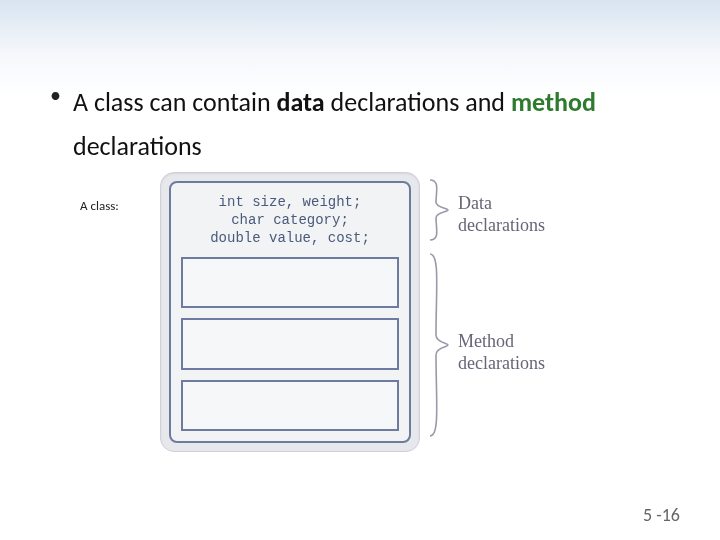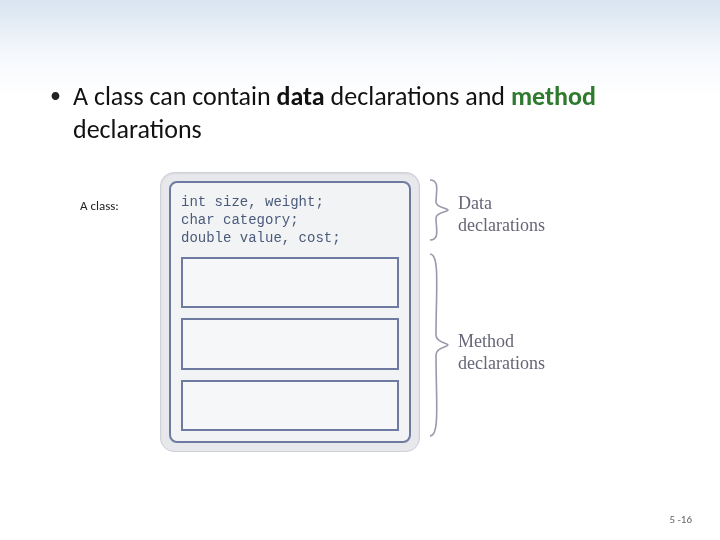--- a/index.html
+++ b/index.html
@@ -27,21 +27,21 @@
   }
   .bullet-dot {
     font-size: 22px;
     color: #222;
     margin-right: 12px;
     line-height: 32px;
   }
   .bullet-text {
     font-size: 26px;
     color: #111;
-    line-height: 33px;
+    line-height: 44px;
   }
   .bullet-text b {
     font-weight: 700;
   }
   .green-bold {
     font-weight: 700;
     color: #2e7a2e;
   }
   .class-label {
     position: absolute;
@@ -66,20 +66,21 @@
   .class-box {
     width: 100%;
     height: 100%;
     background: #f2f3f5;
     border: 2px solid #6f7aa0;
     border-radius: 8px;
     box-sizing: border-box;
     padding: 8px 10px 10px 10px;
     display: flex;
     flex-direction: column;
+    text-align: center;
   }
   .data-decl {
     font-family: "Courier New", monospace;
     font-size: 14px;
     color: #4a5a7a;
     line-height: 18px;
     margin: 2px 0 10px 0;
     white-space: pre;
   }
   .method-box {
@@ -98,23 +99,23 @@
   .brace svg { display: block; }
   .anno {
     position: absolute;
     font-family: Georgia, 'Times New Roman', serif;
     font-size: 18px;
     color: #667;
     line-height: 22px;
   }
   .page-num {
     position: absolute;
-    right: 28px;
+    right: 40px;
     bottom: 14px;
-    font-size: 11px;
+    font-size: 18px;
     color: #666;
   }
 </style>
 </head>
 <body>
 
 <div class="slide">
 
   <div class="bullet-row">
     <span class="bullet-dot">•</span>

